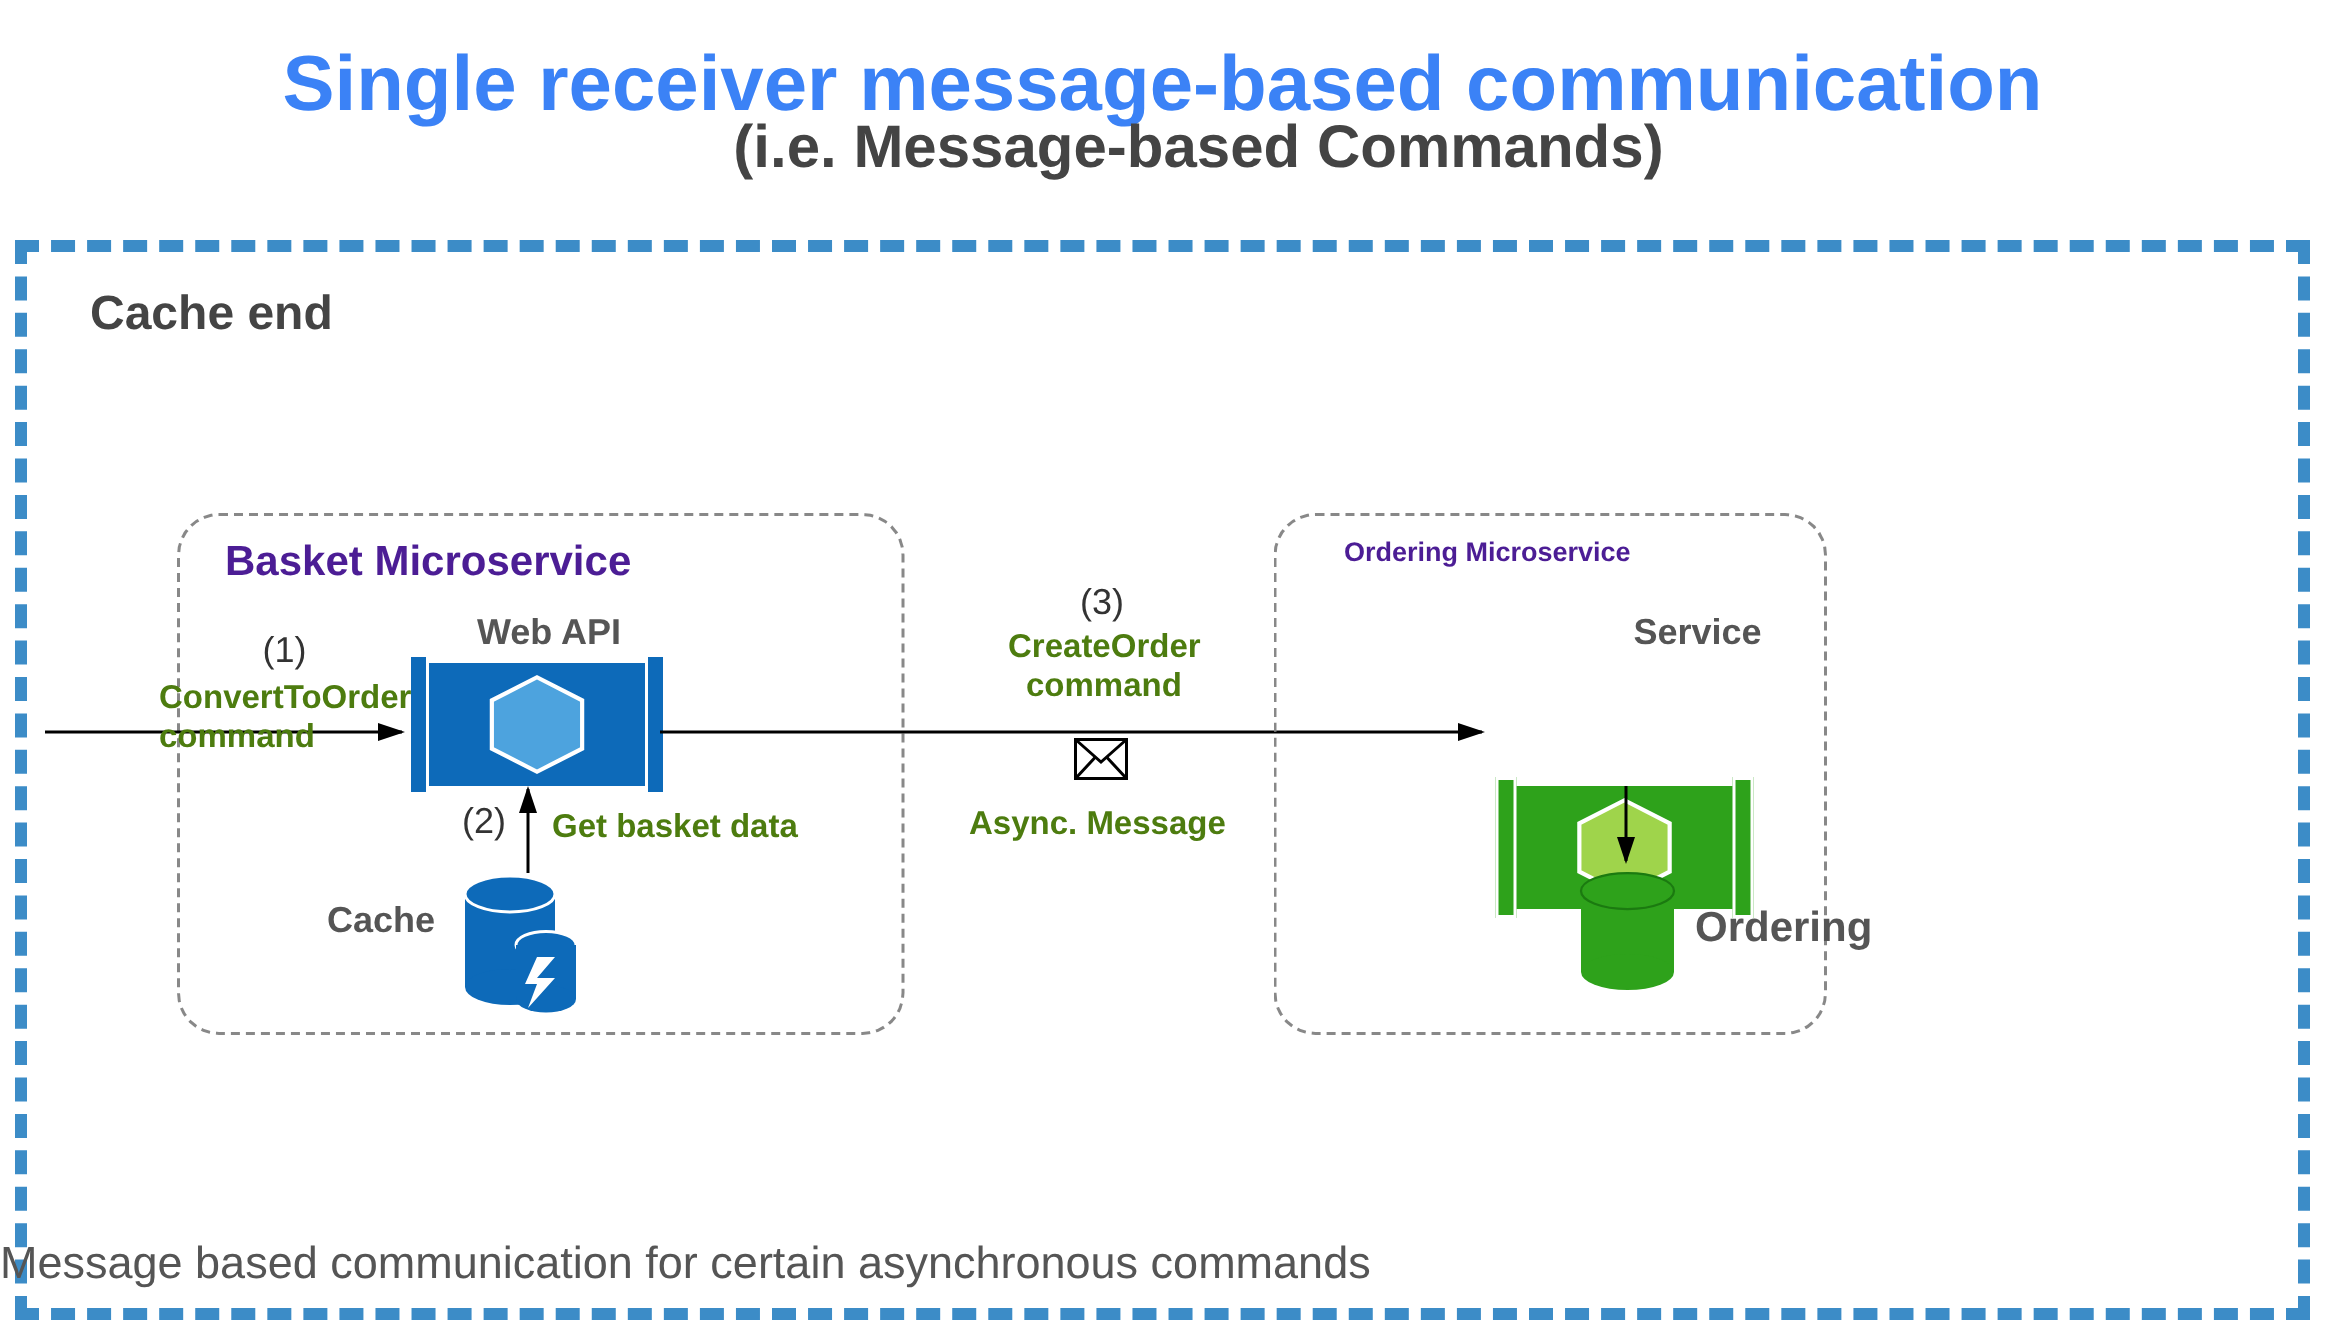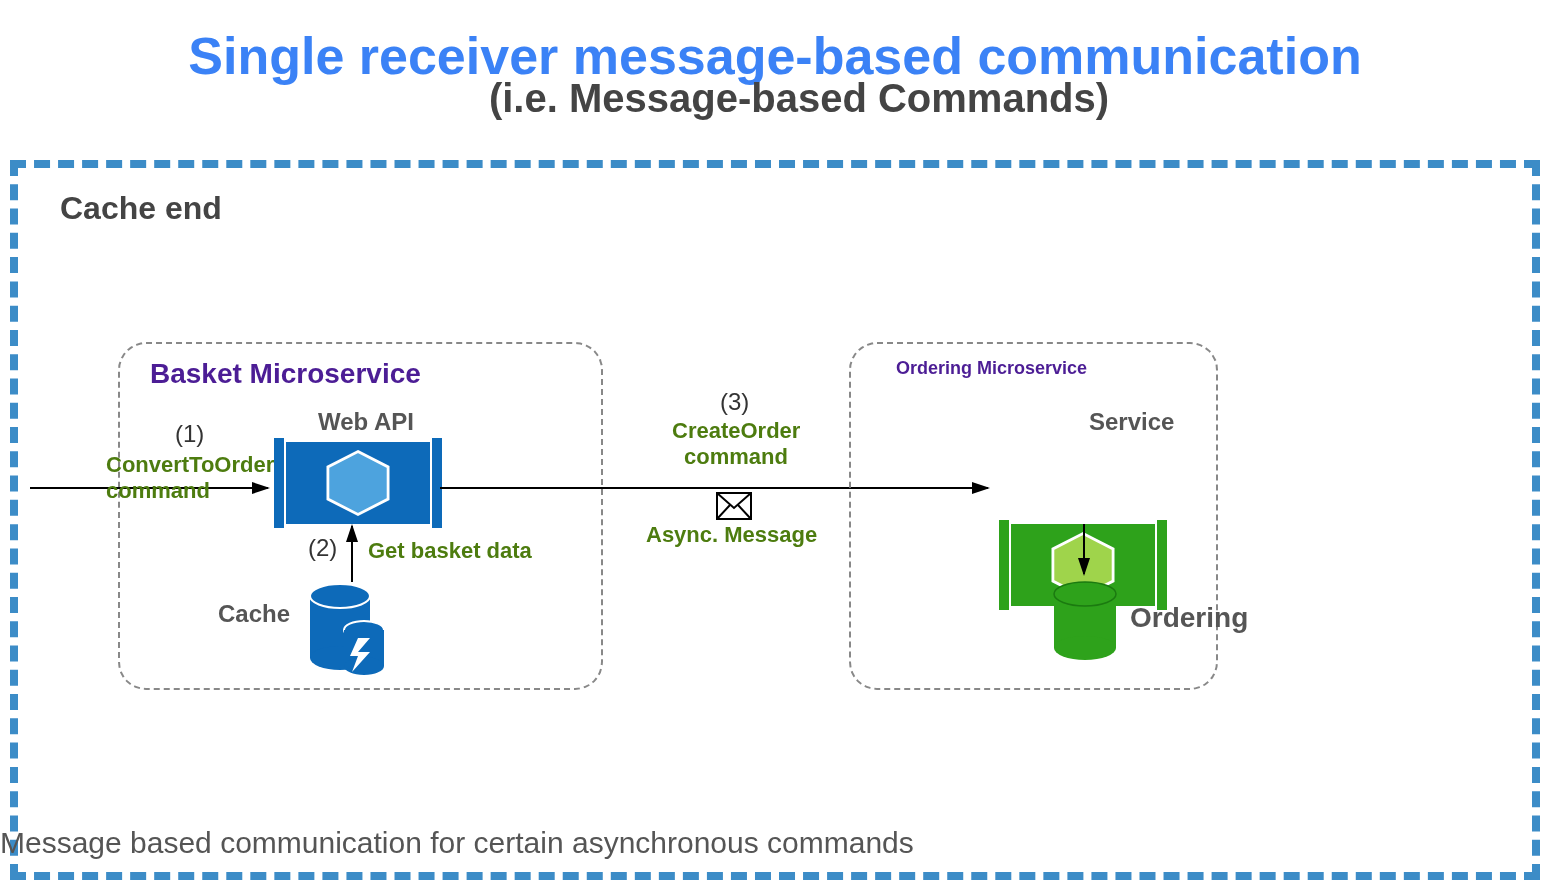--- a/index.html
+++ b/index.html
@@ -102,21 +102,21 @@
   </svg>
 
   <svg class="abs" style="left:716px; top:492px; width:36px; height:28px;" viewBox="0 0 36 28">
     <rect x="1" y="1" width="34" height="26" fill="#fff" stroke="#000" stroke-width="2"></rect>
     <path d="M1 1 L18 16 L35 1" fill="none" stroke="#000" stroke-width="2"></path>
     <path d="M1 27 L14 13 M35 27 L22 13" fill="none" stroke="#000" stroke-width="2"></path>
   </svg>
   <div class="abs label-step" style="left:720px; top:388px;">(3)</div>
   <div class="abs label-bold" style="left:672px; top:418px;">CreateOrder</div>
   <div class="abs label-bold" style="left:684px; top:444px;">command</div>
-  <div class="abs label-bold" style="left:646px; top:522px;">Async. Message</div>
+  <div class="abs label-bold" style="left:646px; top:536px;">Async. Message</div>
 
   <div class="abs ms-box ms-order"></div>
   <div class="abs ms-title" style="left:858px; top:358px; font-size:18px;margin-left:38px;">Ordering Microservice</div>
   <div class="abs label-thin" style="left:1046px; top:408px;margin-left:43px;">Service</div>
 
   <div class="abs svc-box" style="left:1003px; top:442px;">
     <div class="hex">
       <svg viewBox="0 0 100 100">
         <polygon points="50,5 93,27 93,73 50,95 7,73 7,27" fill="#9FD44B" stroke="#fff" stroke-width="4"></polygon>
       </svg>

